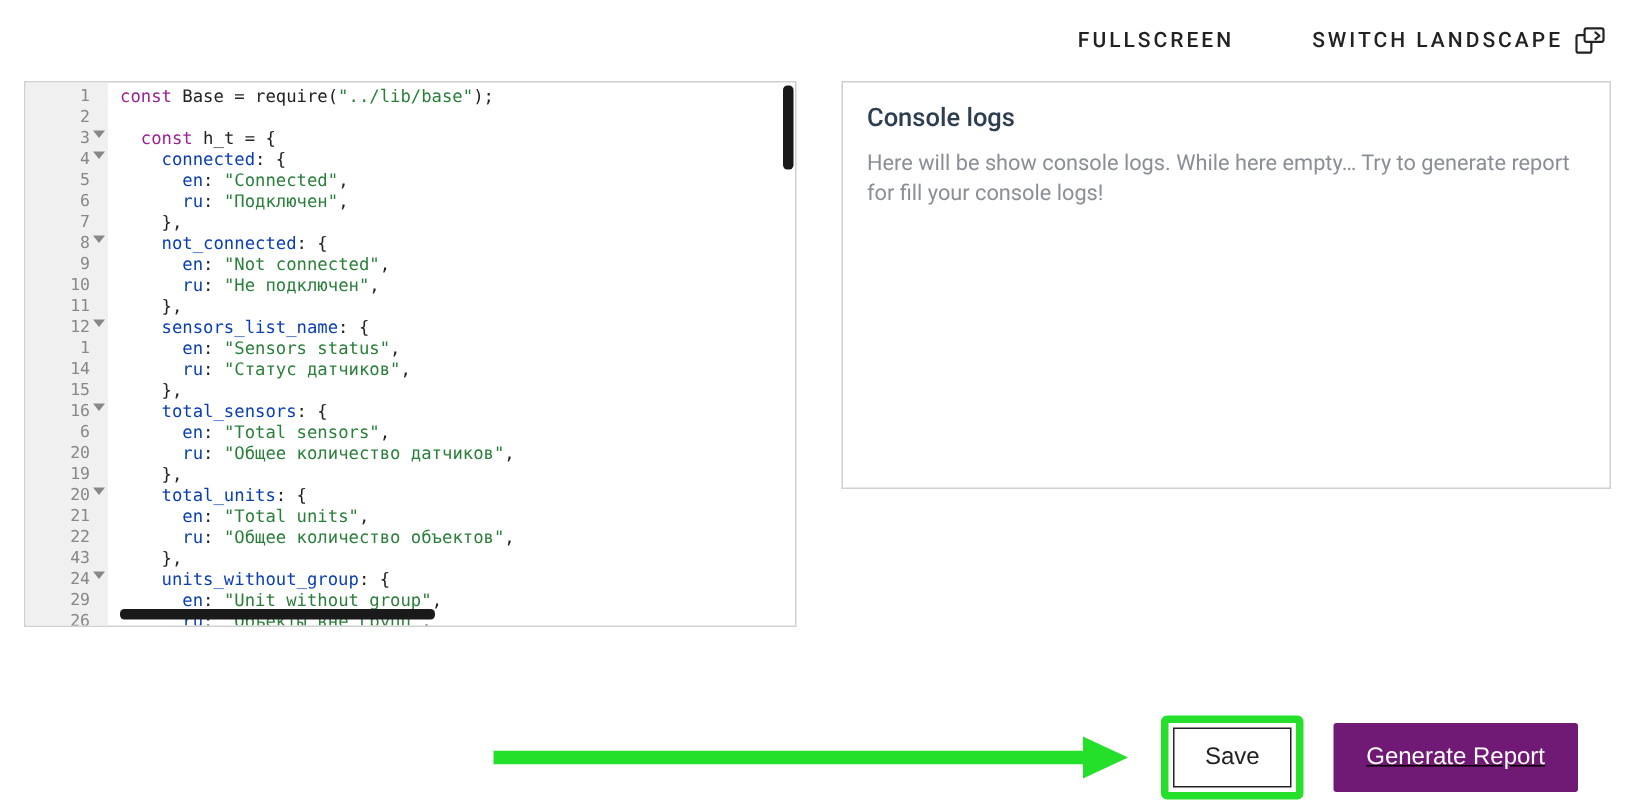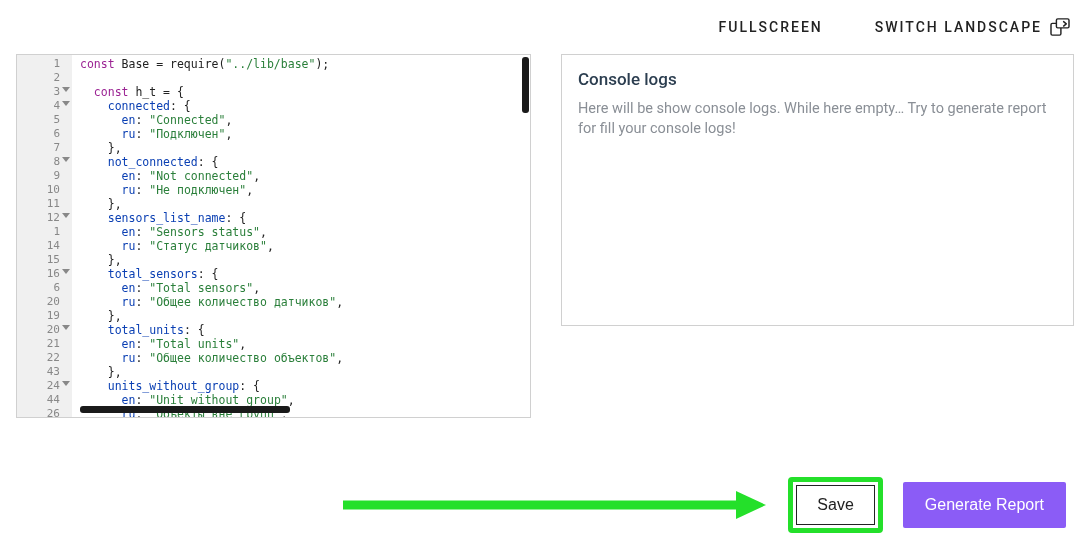--- a/index.html
+++ b/index.html
@@ -143,43 +143,44 @@
       color: #8a8f96;
       line-height: 1.4;
     }
     .footer {
       position: absolute;
       left: 0; right: 0;
       bottom: 8px;
       display: flex;
       align-items: center;
       justify-content: flex-end;
-      padding-right: 24px;
+      padding-right: 38px;
       gap: 20px;
+      text-decoration: underline;
     }
     .arrow-highlight {
       display: flex;
       align-items: center;
     }
     .save-highlight {
       border: 5px solid #24e02a;
       border-radius: 4px;
       padding: 3px;
     }
     .save-btn {
       border: 1px solid #222;
       background: #fff;
       color: #222;
       font-size: 16px;
       padding: 10px 20px;
       cursor: pointer;
     }
     .generate-btn {
       border: none;
-      background: #8b5cf6;
+      background: #701a75;
       color: #fff;
       font-size: 16px;
       padding: 14px 22px;
       border-radius: 2px;
       cursor: pointer;
     }
   </style>
 </head>
 <body>
 
@@ -217,21 +218,21 @@
         <div class="gutter-line">15</div>
         <div class="gutter-line">16<span class="gutter-fold"></span></div>
         <div class="gutter-line">6</div>
         <div class="gutter-line">20</div>
         <div class="gutter-line">19</div>
         <div class="gutter-line">20<span class="gutter-fold"></span></div>
         <div class="gutter-line">21</div>
         <div class="gutter-line">22</div>
         <div class="gutter-line">43</div>
         <div class="gutter-line">24<span class="gutter-fold"></span></div>
-        <div class="gutter-line">44</div>
+        <div class="gutter-line">29</div>
         <div class="gutter-line">26</div>
       </div>
     <div class="code-area" id="code-area"><div><span class="kw">const</span><span class="ident"> Base = require(</span><span class="str">"../lib/base"</span><span class="punct">);</span></div><div>&nbsp;</div><div><span>  </span><span class="kw">const</span><span class="ident"> h_t = {</span></div><div><span>    </span><span class="prop">connected</span><span class="punct">: {</span></div><div><span>      </span><span class="prop">en</span><span class="punct">: </span><span class="str">"Connected"</span><span class="punct">,</span></div><div><span>      </span><span class="prop">ru</span><span class="punct">: </span><span class="str">"Подключен"</span><span class="punct">,</span></div><div><span>    </span><span class="punct">},</span></div><div><span>    </span><span class="prop">not_connected</span><span class="punct">: {</span></div><div><span>      </span><span class="prop">en</span><span class="punct">: </span><span class="str">"Not connected"</span><span class="punct">,</span></div><div><span>      </span><span class="prop">ru</span><span class="punct">: </span><span class="str">"Не подключен"</span><span class="punct">,</span></div><div><span>    </span><span class="punct">},</span></div><div><span>    </span><span class="prop">sensors_list_name</span><span class="punct">: {</span></div><div><span>      </span><span class="prop">en</span><span class="punct">: </span><span class="str">"Sensors status"</span><span class="punct">,</span></div><div><span>      </span><span class="prop">ru</span><span class="punct">: </span><span class="str">"Статус датчиков"</span><span class="punct">,</span></div><div><span>    </span><span class="punct">},</span></div><div><span>    </span><span class="prop">total_sensors</span><span class="punct">: {</span></div><div><span>      </span><span class="prop">en</span><span class="punct">: </span><span class="str">"Total sensors"</span><span class="punct">,</span></div><div><span>      </span><span class="prop">ru</span><span class="punct">: </span><span class="str">"Общее количество датчиков"</span><span class="punct">,</span></div><div><span>    </span><span class="punct">},</span></div><div><span>    </span><span class="prop">total_units</span><span class="punct">: {</span></div><div><span>      </span><span class="prop">en</span><span class="punct">: </span><span class="str">"Total units"</span><span class="punct">,</span></div><div><span>      </span><span class="prop">ru</span><span class="punct">: </span><span class="str">"Общее количество объектов"</span><span class="punct">,</span></div><div><span>    </span><span class="punct">},</span></div><div><span>    </span><span class="prop">units_without_group</span><span class="punct">: {</span></div><div><span>      </span><span class="prop">en</span><span class="punct">: </span><span class="str">"Unit without group"</span><span class="punct">,</span></div><div><span>      </span><span class="prop">ru</span><span class="punct">: </span><span class="str">"Объекты вне групп"</span><span class="punct">,</span></div></div>
     <div class="vscroll"></div>
     <div class="hscroll"></div>
   </div>
   <div class="console-panel">
     <div class="console-title">Console logs</div>
     <div class="console-placeholder">Here will be show console logs. While here empty… Try to generate report for fill your console logs!</div>
   </div>

